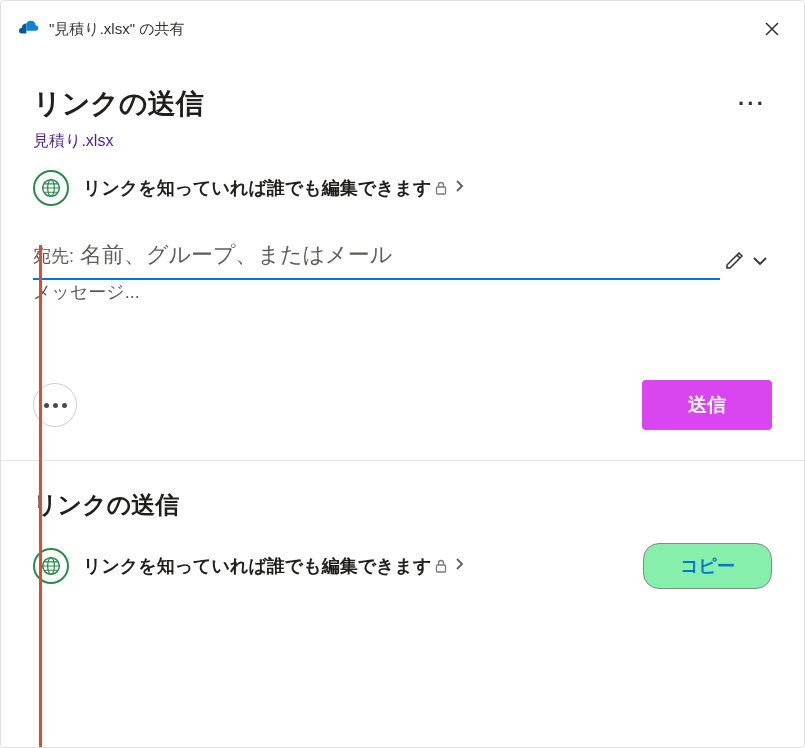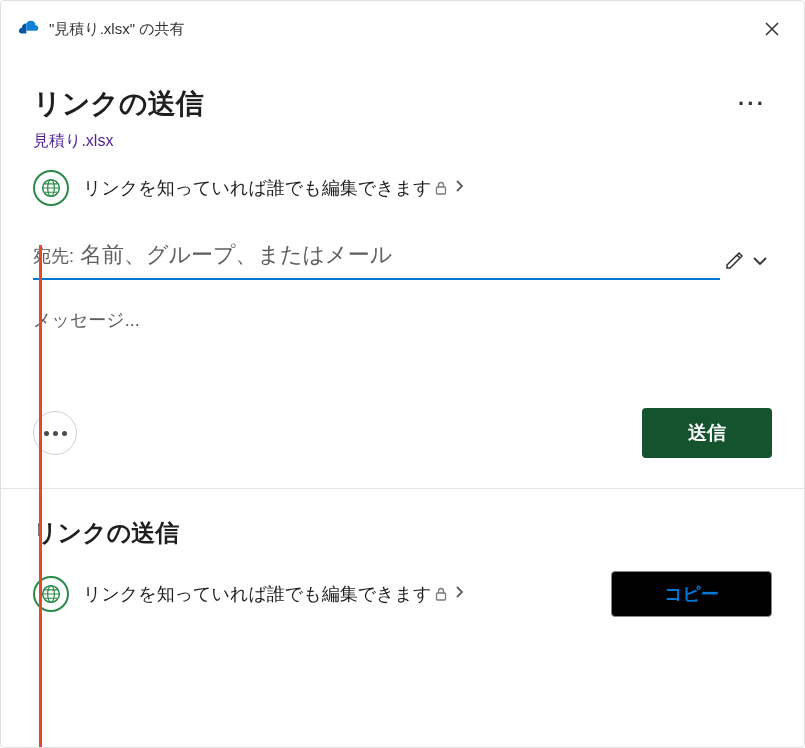--- a/index.html
+++ b/index.html
@@ -81,20 +81,21 @@
       justify-content: center;
       color: #2a8a4a;
       flex-shrink: 0;
     }
     .perm-text {
       font-size: 18px;
       color: #201f1e;
       display: flex;
       align-items: center;
       gap: 4px;
+      font-weight: bold;
     }
     .lock-mini { color: #7a7a7a; font-size: 14px; display: inline-flex; align-items: center; }
     .chevron-mini { color: #605e5c; font-size: 16px; margin-left: 4px; }
     .recipient-row {
       display: flex;
       align-items: center;
       margin-top: 36px;
       gap: 0;
     }
     .recipient-field {
@@ -124,21 +125,20 @@
       cursor: pointer;
       color: #323130;
     }
     .chevron-down-btn {
       display: flex; align-items: center; justify-content: center;
       cursor: pointer;
       color: #323130;
       padding: 4px;
     }
     .message-field {
-      margin-top: 28px;
     }
     .message-input {
       width: 100%;
       border: none;
       outline: none;
       resize: none;
       font-size: 18px;
       font-family: inherit;
       color: #605e5c;
       min-height: 60px;
@@ -166,21 +166,21 @@
       display: flex;
       gap: 4px;
     }
     .ellipsis-dots span {
       width: 5px;
       height: 5px;
       background: #4a4a4a;
       border-radius: 50%;
     }
     .send-button {
-      background: #14532d;
+      background: #d946ef;
       color: #fff;
       border: none;
       padding: 12px 46px;
       font-size: 19px;
       font-weight: 600;
       border-radius: 4px;
       cursor: pointer;
     }
     .divider {
       height: 1px;
@@ -202,24 +202,24 @@
       margin-top: 22px;
       gap: 14px;
     }
     .copy-left {
       display: flex;
       align-items: center;
       gap: 14px;
       cursor: pointer;
     }
     .copy-button {
-      background: #000000;
+      background: #86efac;
       border: 1px solid #8a8886;
-      border-radius: 4px;
-      padding: 10px 52px;
+      border-radius: 16px;
+      padding: 10px 36px;
       font-size: 18px;
       font-weight: 600;
       color: #0078d4;
       cursor: pointer;
     }
     .annot-line {
       position: absolute;
       left: 38px;
       top: 244px;
       width: 3px;

